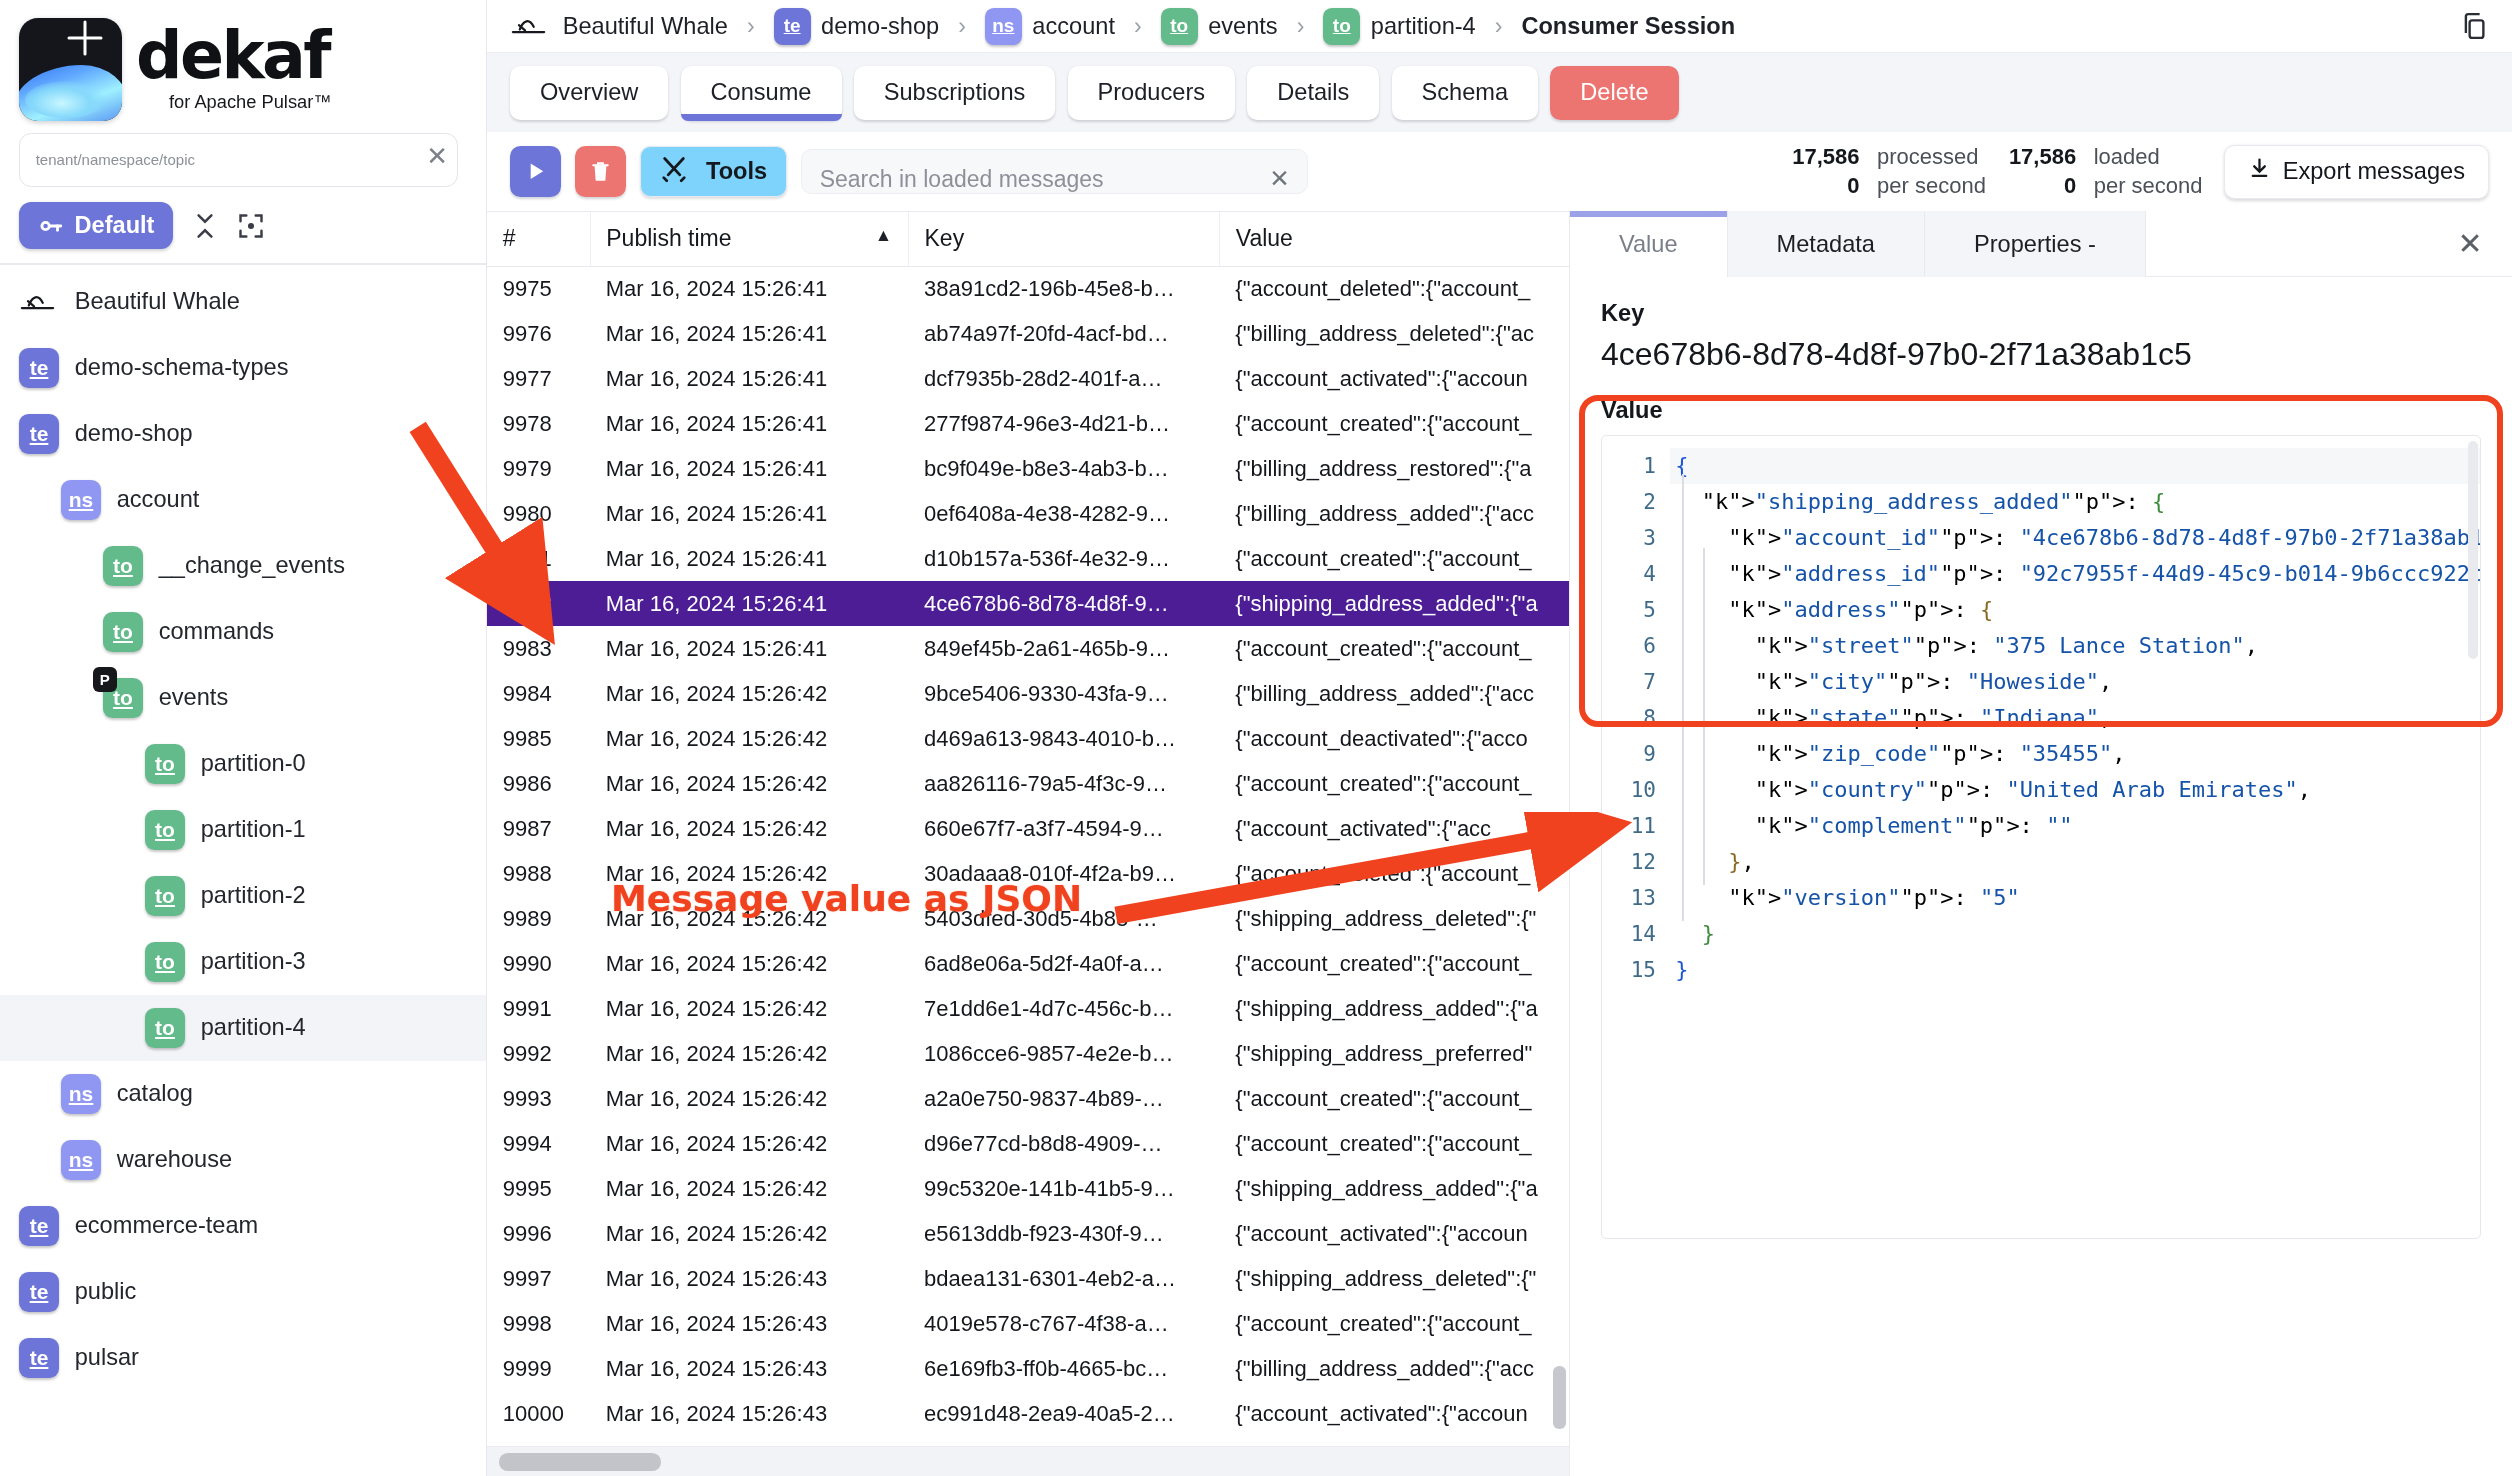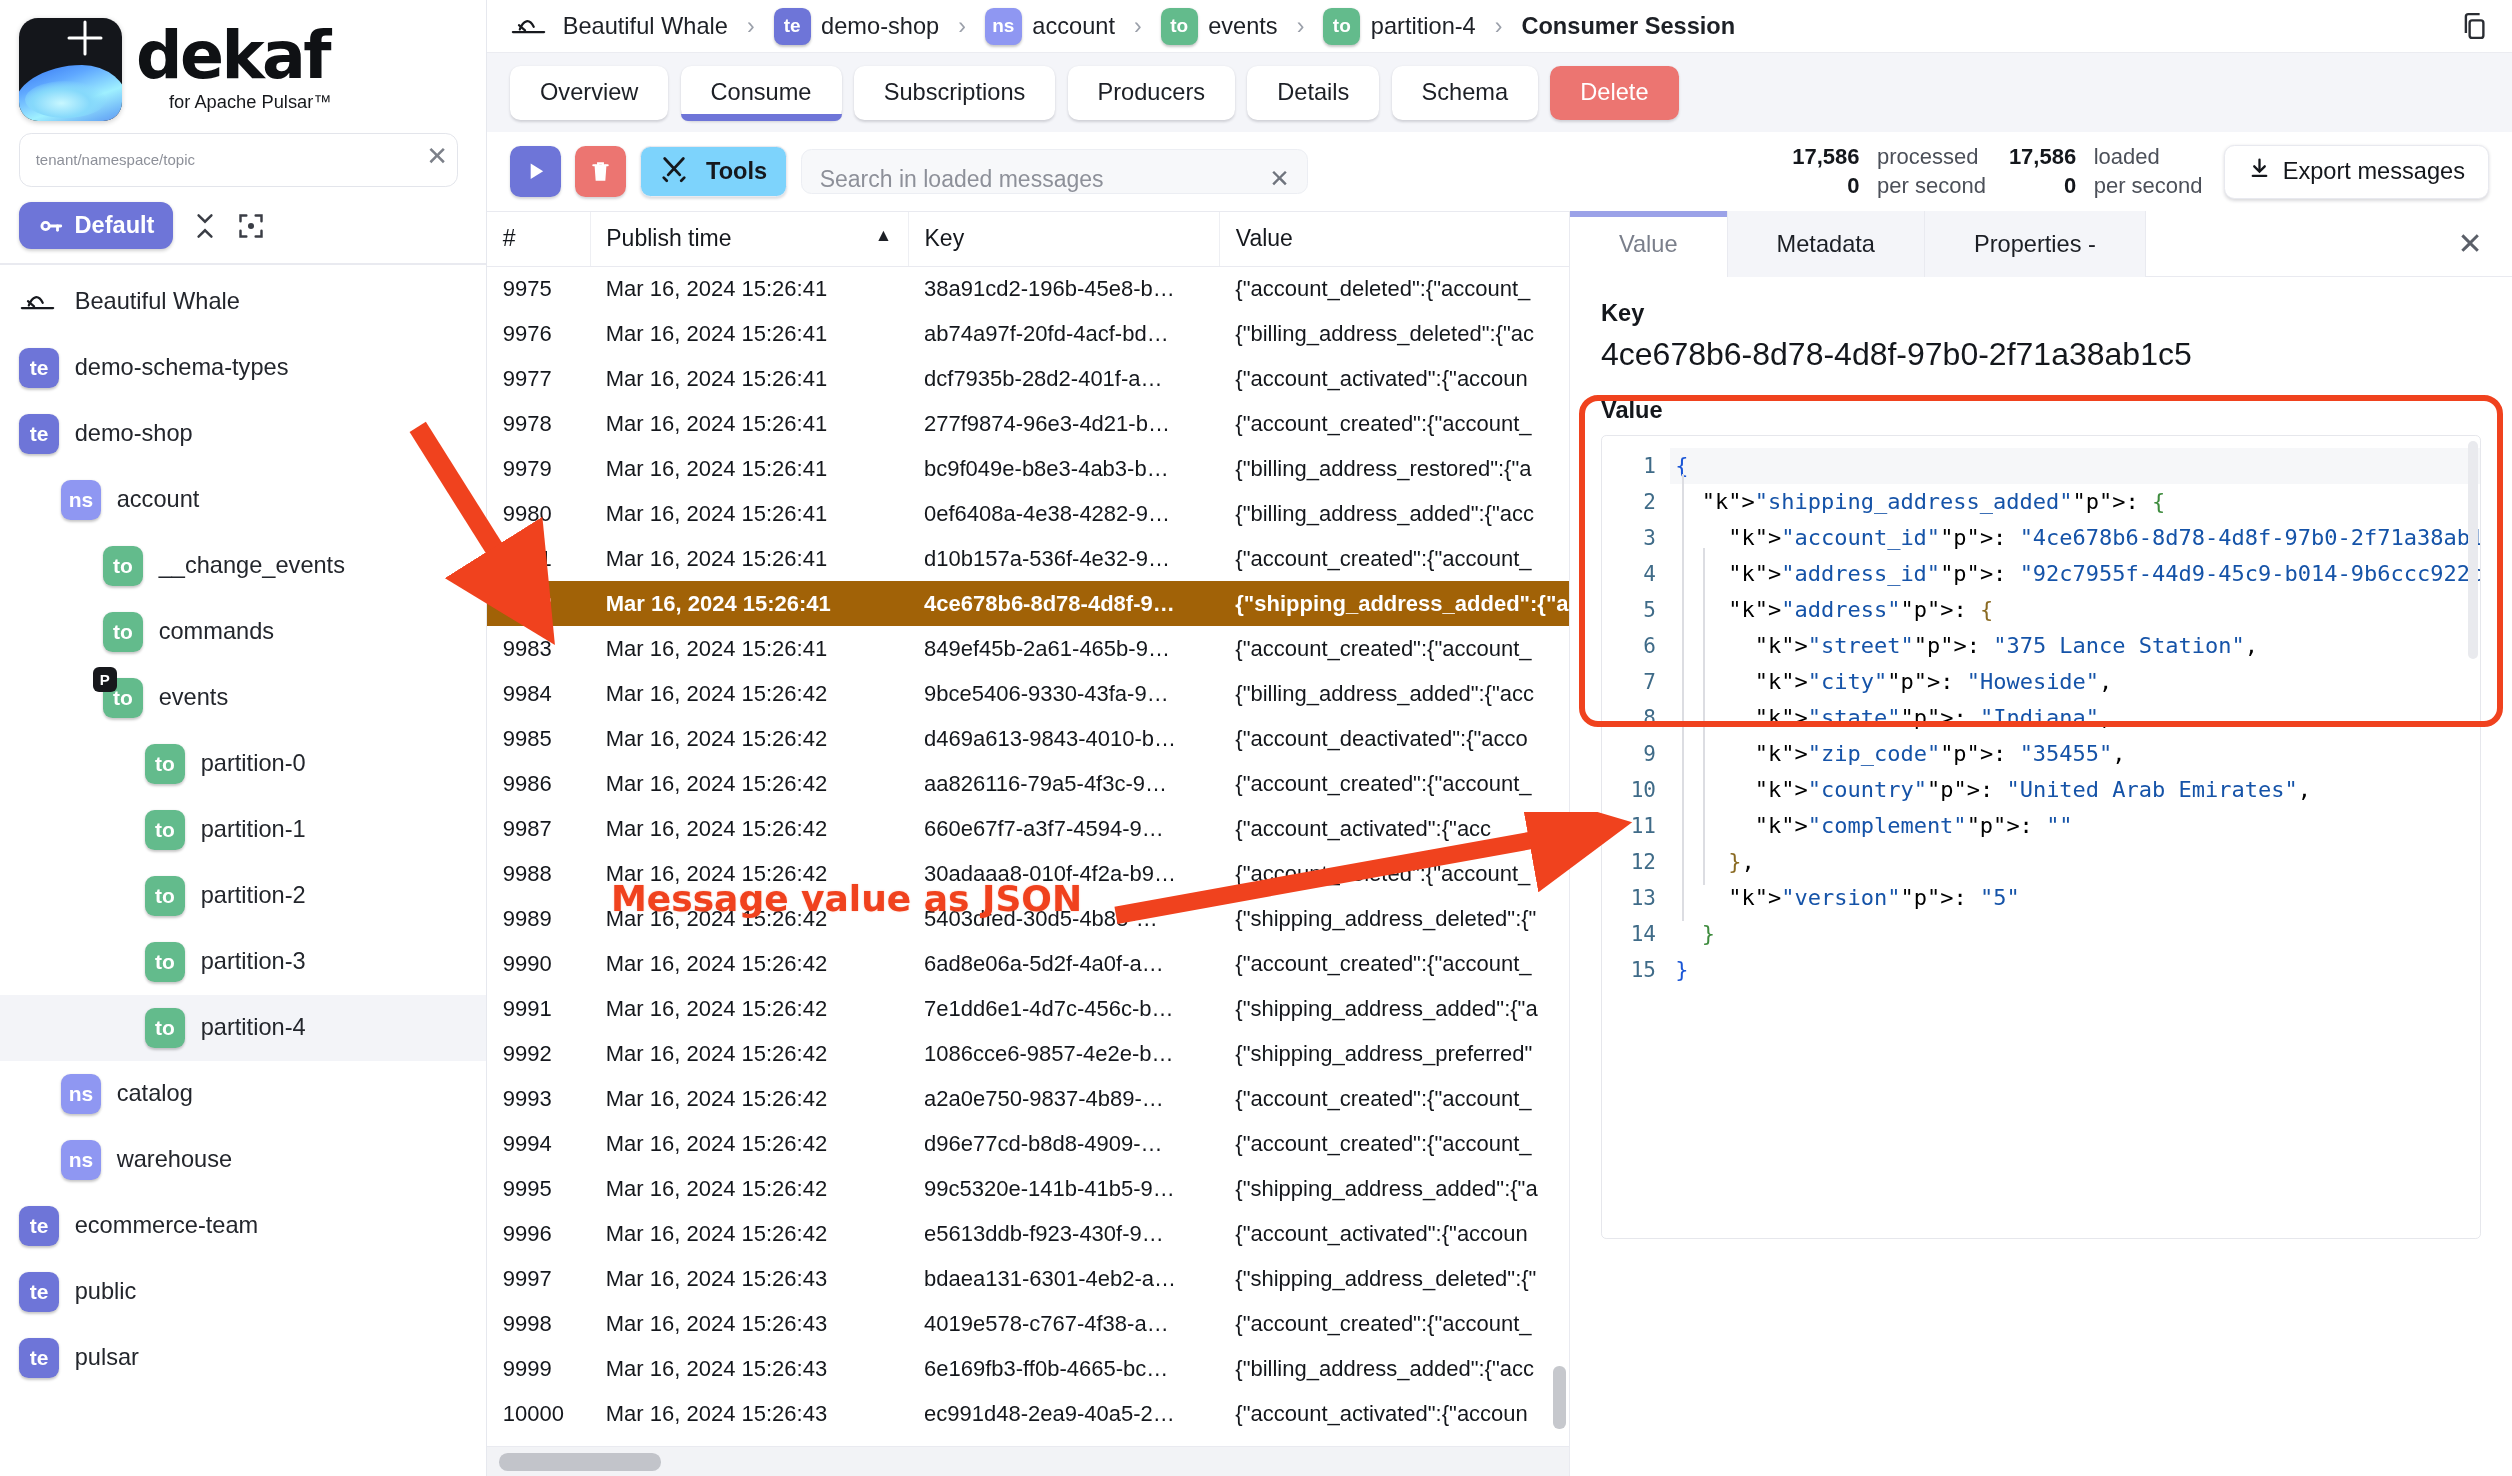--- a/index.html
+++ b/index.html
@@ -76,21 +76,21 @@
   .tree { flex: 1; overflow: hidden; padding-top: 3.5px; }
   .node {
     display: flex; align-items: center; height: 66px; padding-left: 19px;
     font-size: 23.6px; color: #23262c; white-space: nowrap;
   }
   .node.sel { background: #f3f4f8; }
   .badge {
     width: 40px; height: 40px; border-radius: 9.6px; color: #fff;
     font-size: 21px; font-weight: 700; display: flex; align-items: center;
     justify-content: center; flex: 0 0 40px; margin-right: 15.7px;
-    box-shadow: 0 1.7px 2.6px rgba(0,0,0,.22); position: relative;
+    box-shadow: 0 1.7px 2.6px rgba(0,0,0,.22); position: relative; text-decoration: underline;
   }
   .b-te { background: #6e75d8; }
   .b-ns { background: #8f97f2; }
   .b-to { background: #63bb8c; }
   .pdot {
     position: absolute; left: -10.5px; top: -10.5px; width: 24.5px; height: 24.5px;
     border-radius: 6.1px; background: #17181c; color: #fff; font-size: 15px;
     font-weight: 700; display: flex; align-items: center; justify-content: center;
     box-shadow: none;
   }
@@ -174,21 +174,21 @@
   th {
     text-align: left; font-size: 23px; font-weight: 400; color: #15181d;
     padding: 12.2px 15.7px; border-bottom: 1.7px solid #e9eaf0; border-right: 1.7px solid #eeeff3;
     background: #fff; height: 54px; white-space: nowrap;
   }
   th .sort { float: right; font-size: 17.5px; color: #1d2026; }
   td {
     font-size: 22px; color: #14171c; padding: 0 15.7px; height: 45px;
     white-space: nowrap; overflow: hidden; text-overflow: ellipsis;
   }
-  tr.row-sel td { background: #a16207; color: #fff; font-weight: bold; }
+  tr.row-sel td { background: #4c1d95; color: #fff; }
   .c-idx { width: 103px; }
   .c-time { width: 318px; }
   .c-key { width: 311px; }
   .c-val { width: 1013px; }
 
   .vscroll {
     position: absolute; right: 3.5px; top: 54px; bottom: 31px; width: 12.2px;
   }
   .vthumb {
     position: absolute; right: 0; bottom: 15.7px; width: 12.2px; height: 63px;

